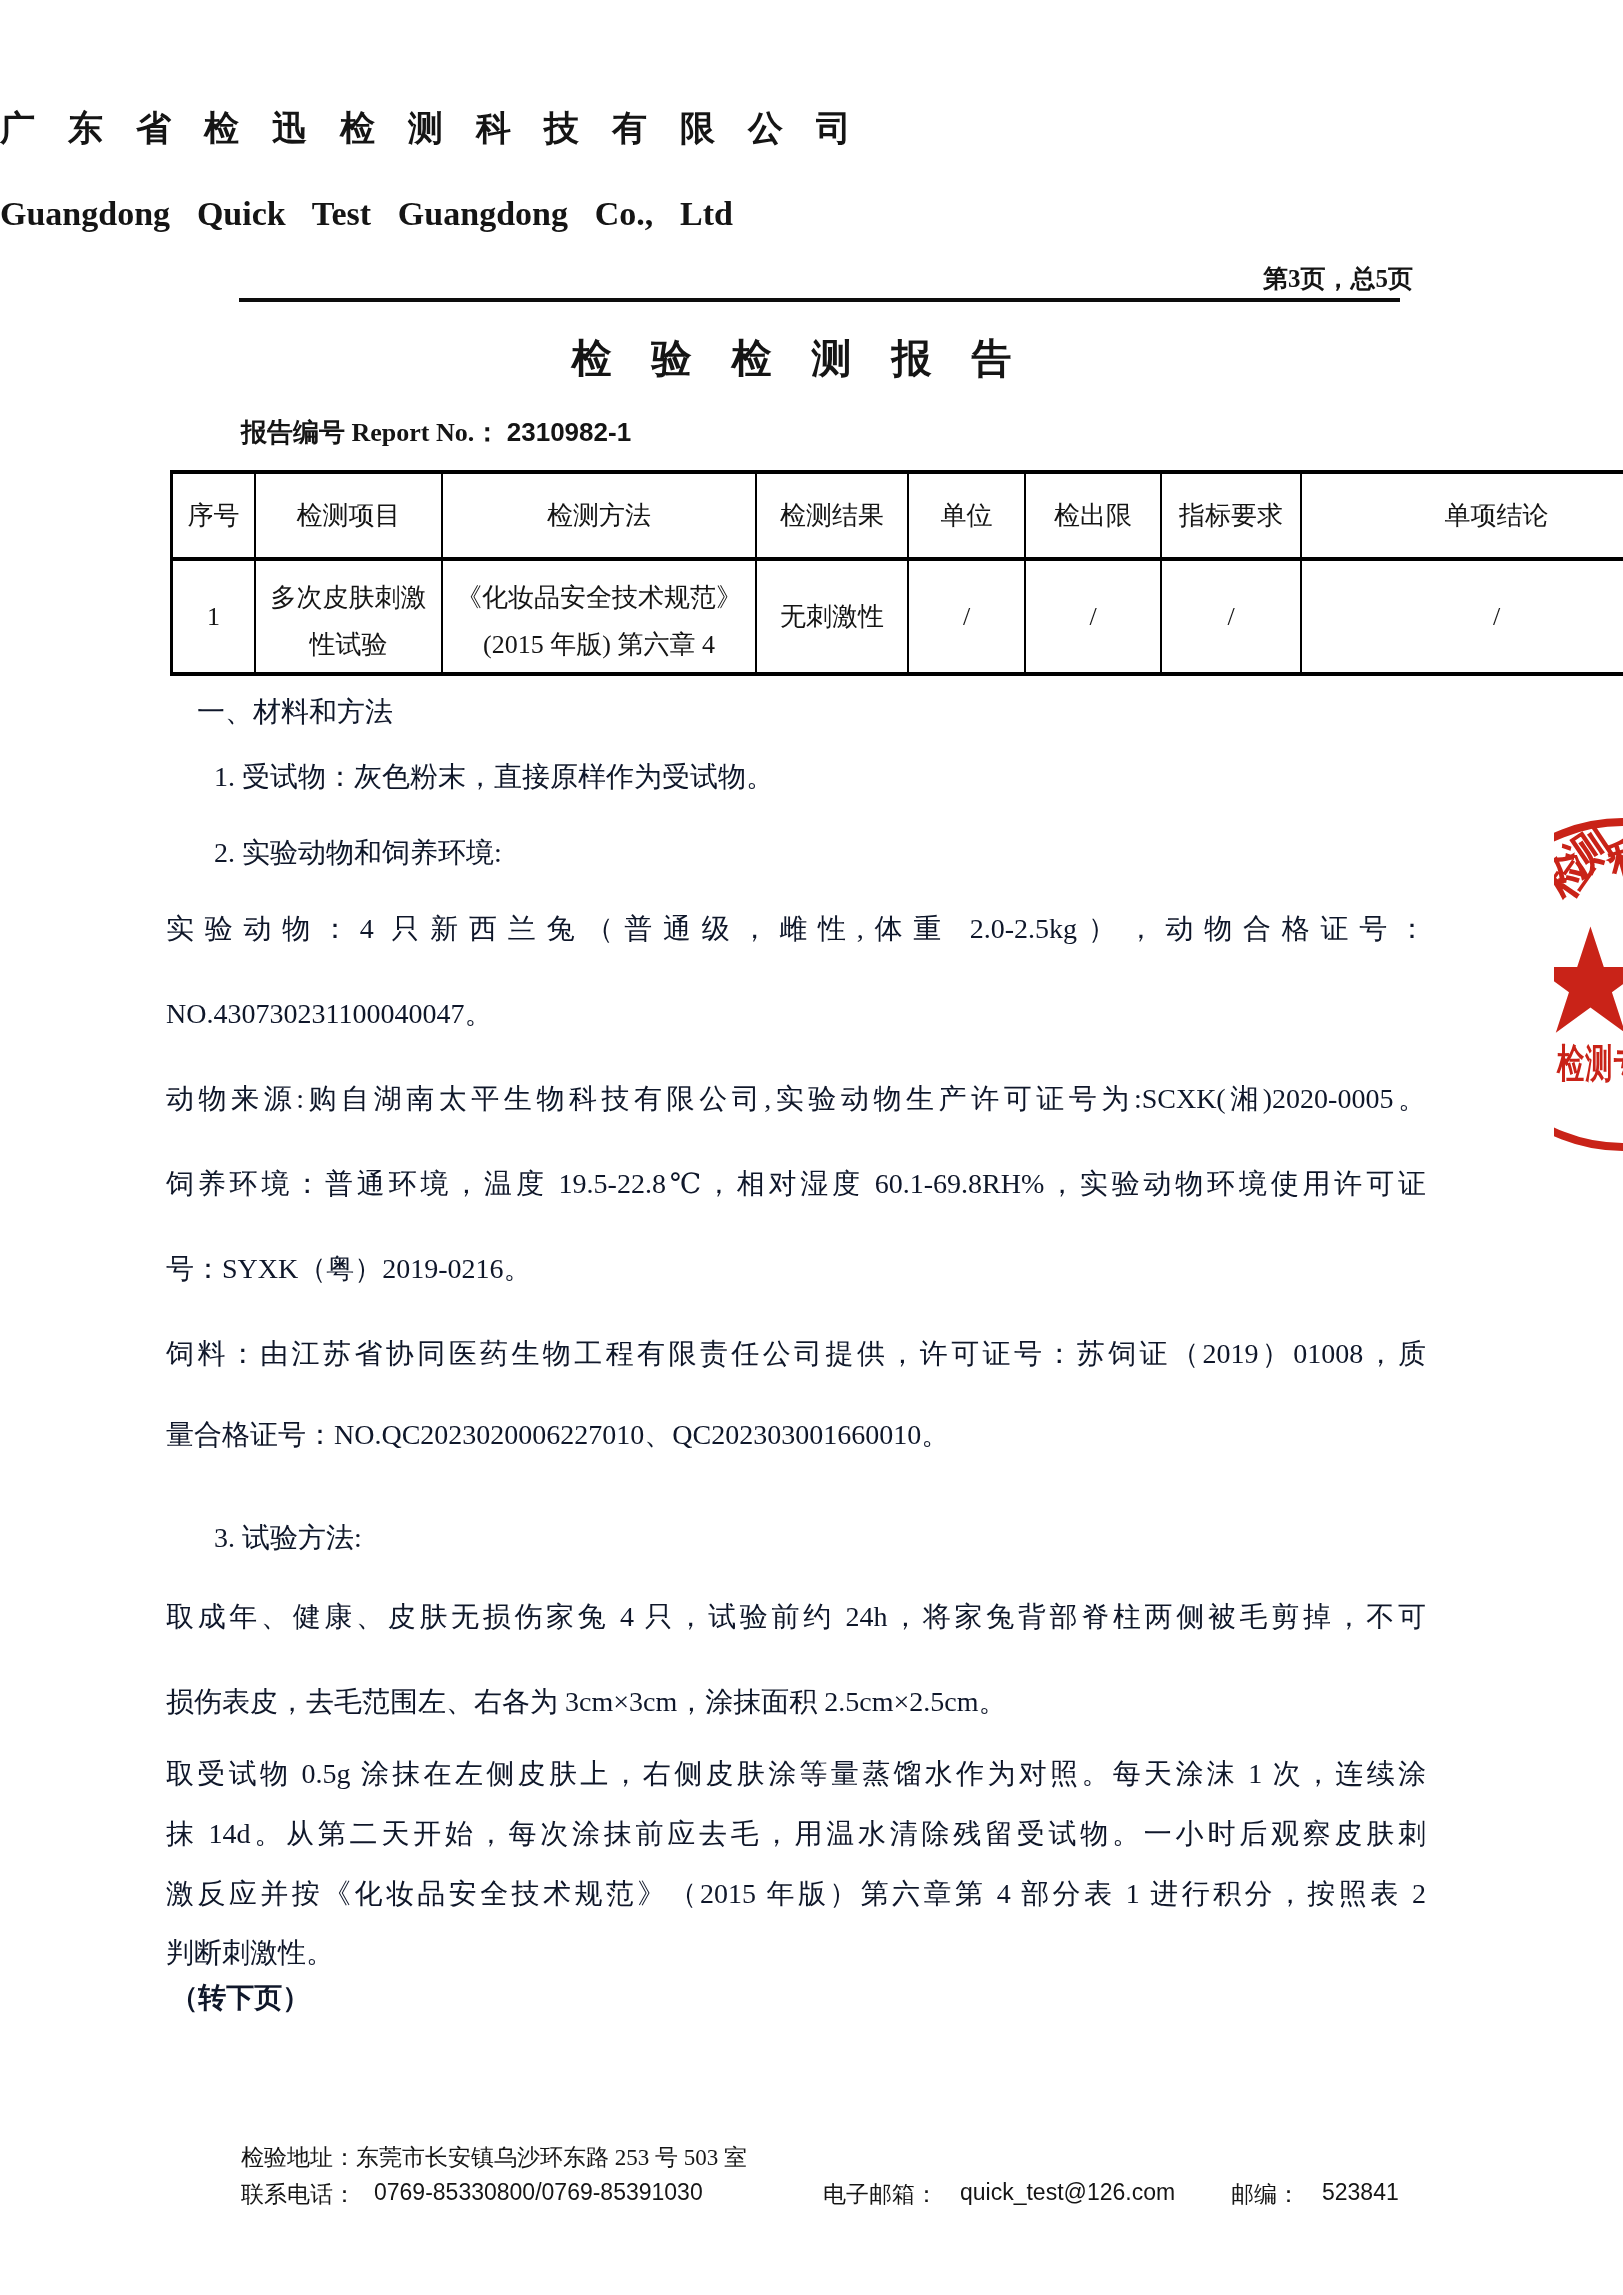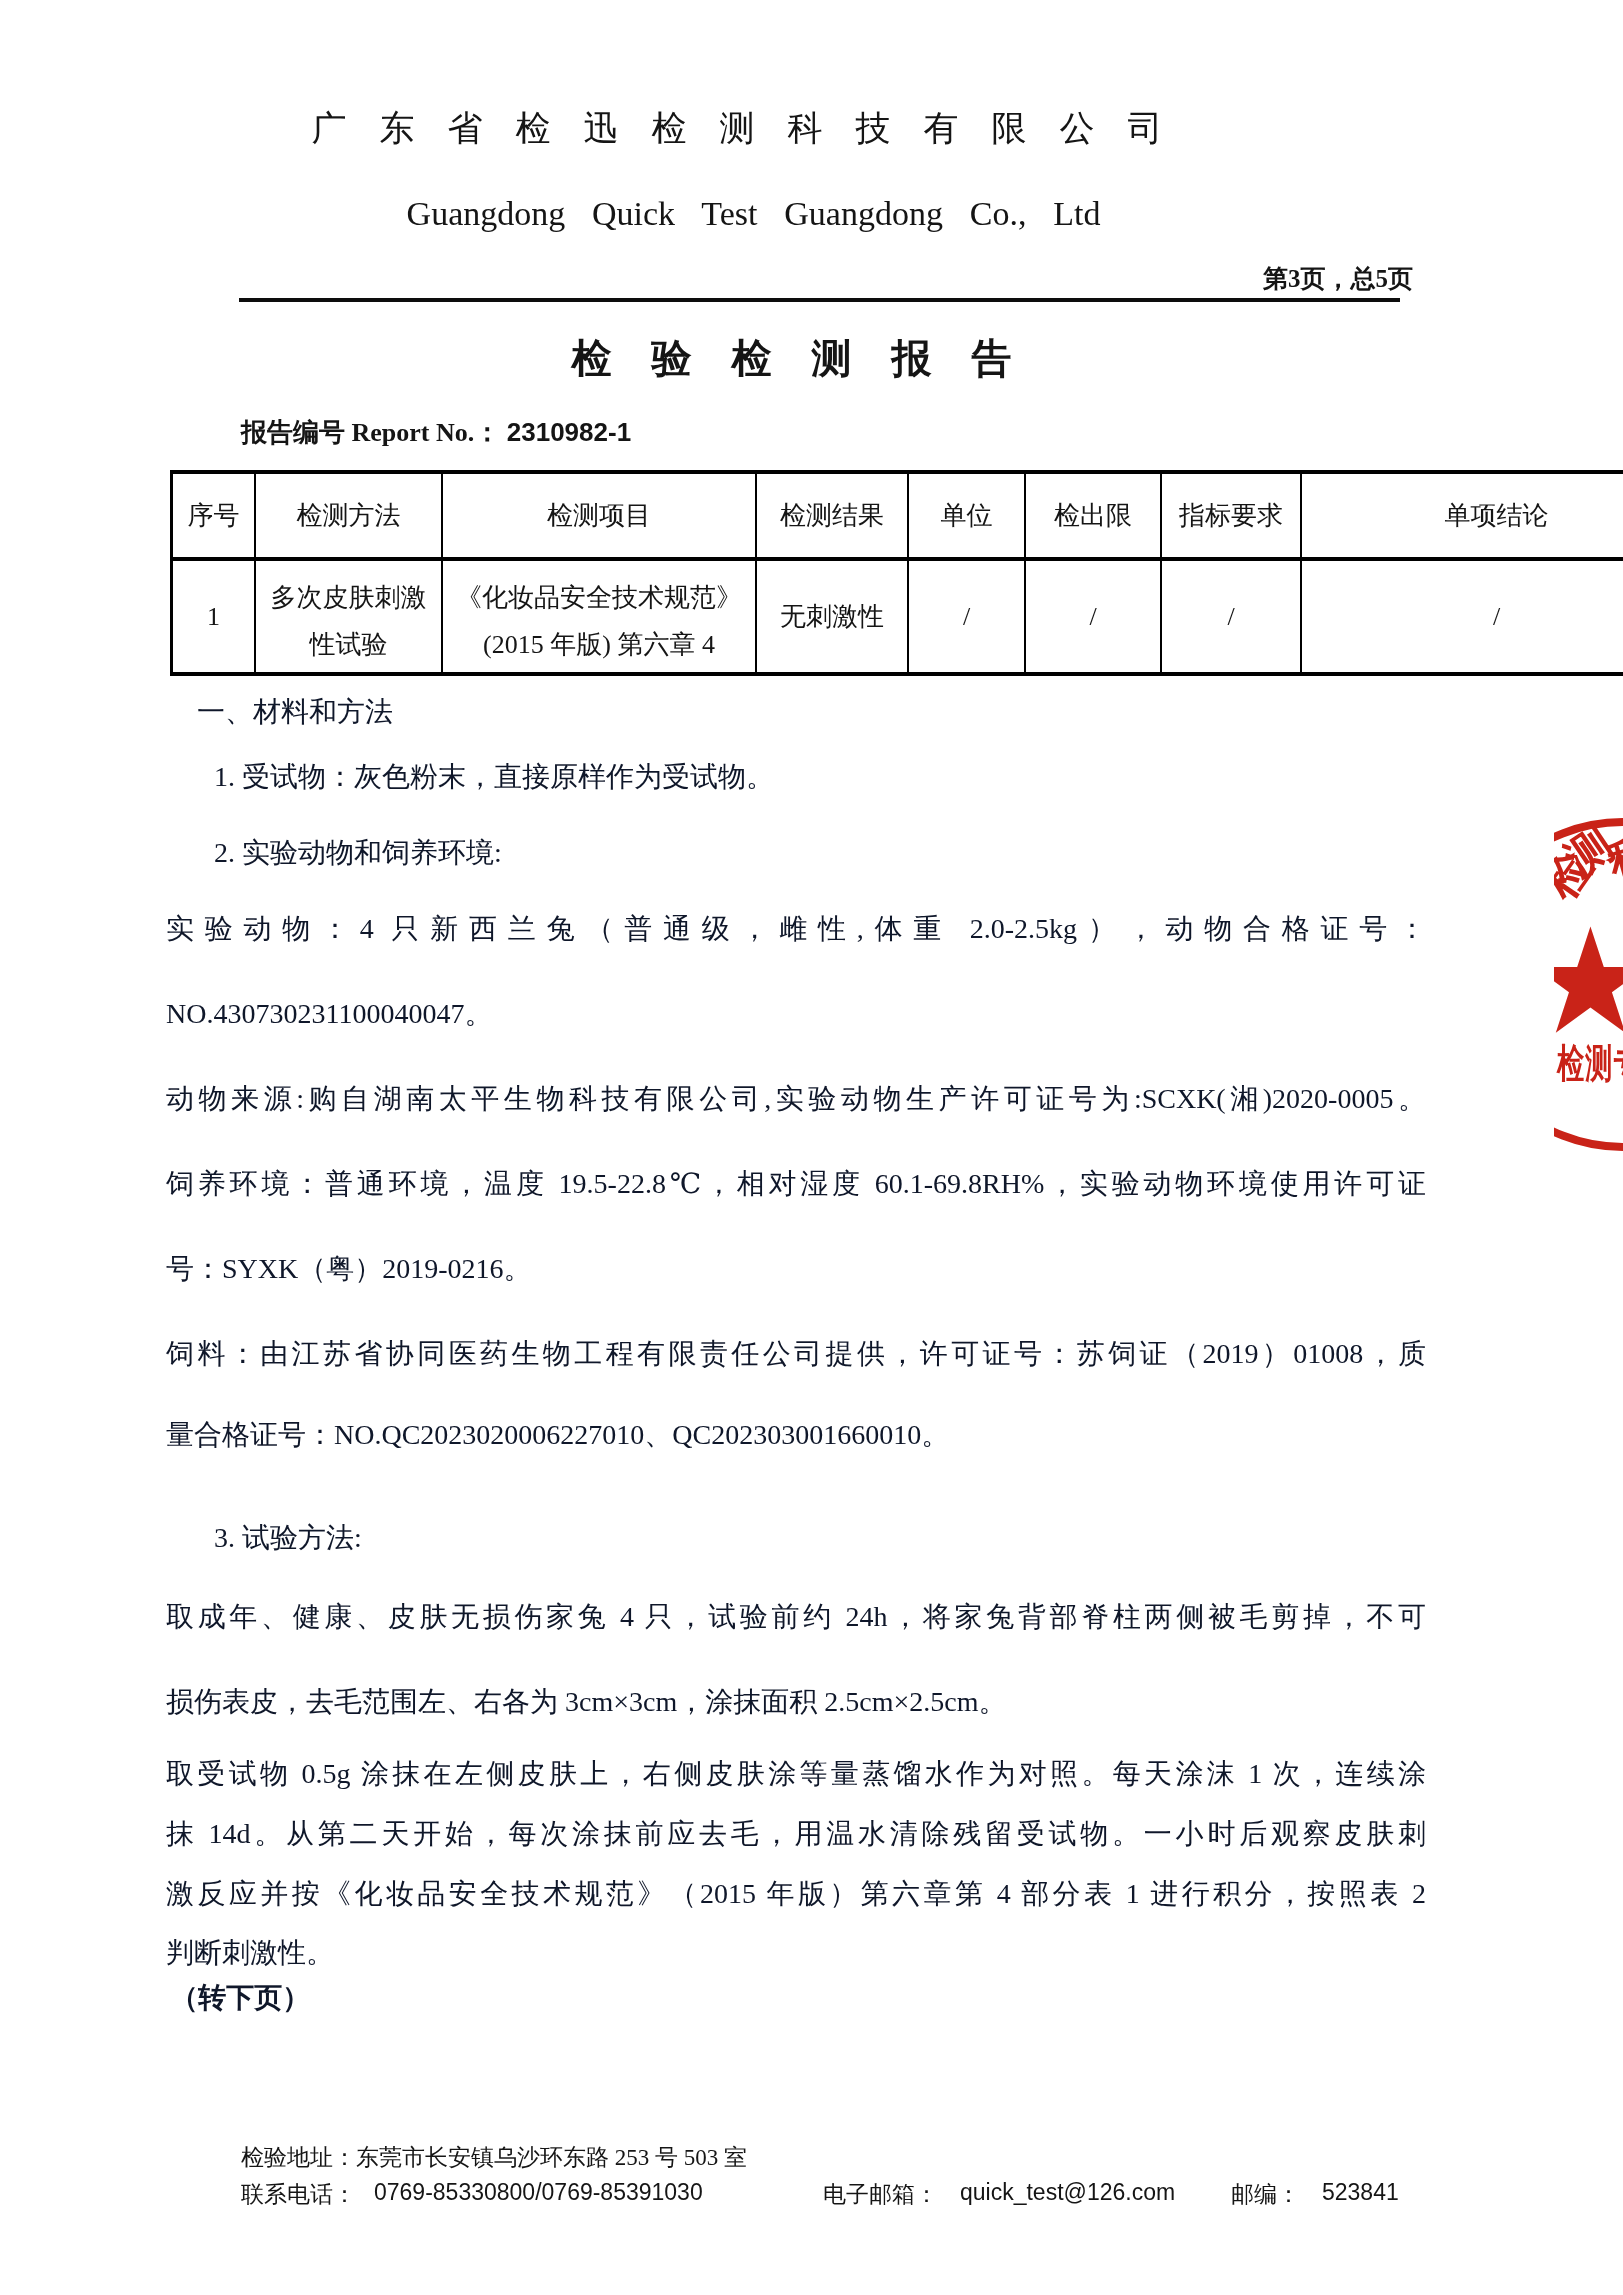--- a/index.html
+++ b/index.html
@@ -2,21 +2,21 @@
 <html style="font-size:13.3px"><head>
 <meta charset="utf-8">
 <style>
   html,body { margin:0; padding:0; background:#888; }
   .page {
     position:relative; width:1623px; height:2295px; background:#ffffff;
     overflow:hidden; color:#151515;
     font-family:"Liberation Serif","DejaVu Serif",serif;
   }
   
-  .header-block { position:absolute; left:0; right:116px; top:105px; text-align:center; }
+  .header-block { position:absolute; left:0; right:116px; top:105px; text-align:left;font-weight:bold; }
   .company-cn { font-size:35px; letter-spacing:33px; white-space:nowrap; }
   .company-en { margin-top:43px; font-size:34px; word-spacing:18.3px; white-space:nowrap; }
   .page-info { position:absolute; top:262px; right:210px; font-size:25px; font-weight:bold; }
   .rule { position:absolute; top:298px; left:239px; width:1161px; height:4.2px; background:#0d0d0d; }
   .doc-title { position:absolute; top:331px; left:0; right:0; text-align:center;
                font-size:40px; font-weight:bold; letter-spacing:40px; white-space:nowrap; }
   .report-line { position:absolute; top:415px; left:241px; font-size:26px;font-weight:bold; }
   .report-line .latin { font-family:"Liberation Sans","DejaVu Sans",sans-serif; }
   
   .rtable { position:absolute; top:470px; left:170px; width:1524px;
@@ -77,22 +77,22 @@
 
   <div class="doc-title">检验检测报告</div>
 
   <div class="report-line">
     <span>报告编号 Report No.：</span>
     <span class="latin">2310982-1</span>
   </div>
 
   <div class="rtable">
     <div class="cell head first">序号</div>
+    <div class="cell head">检测项目</div>
     <div class="cell head">检测方法</div>
-    <div class="cell head">检测项目</div>
     <div class="cell head">检测结果</div>
     <div class="cell head">单位</div>
     <div class="cell head">检出限</div>
     <div class="cell head">指标要求</div>
     <div class="cell head">单项结论</div>
 
     <div class="cell data first">1</div>
     <div class="cell data">
       <span class="two-line"><span>多次皮肤刺激</span><br><span>性试验</span></span>
     </div>

